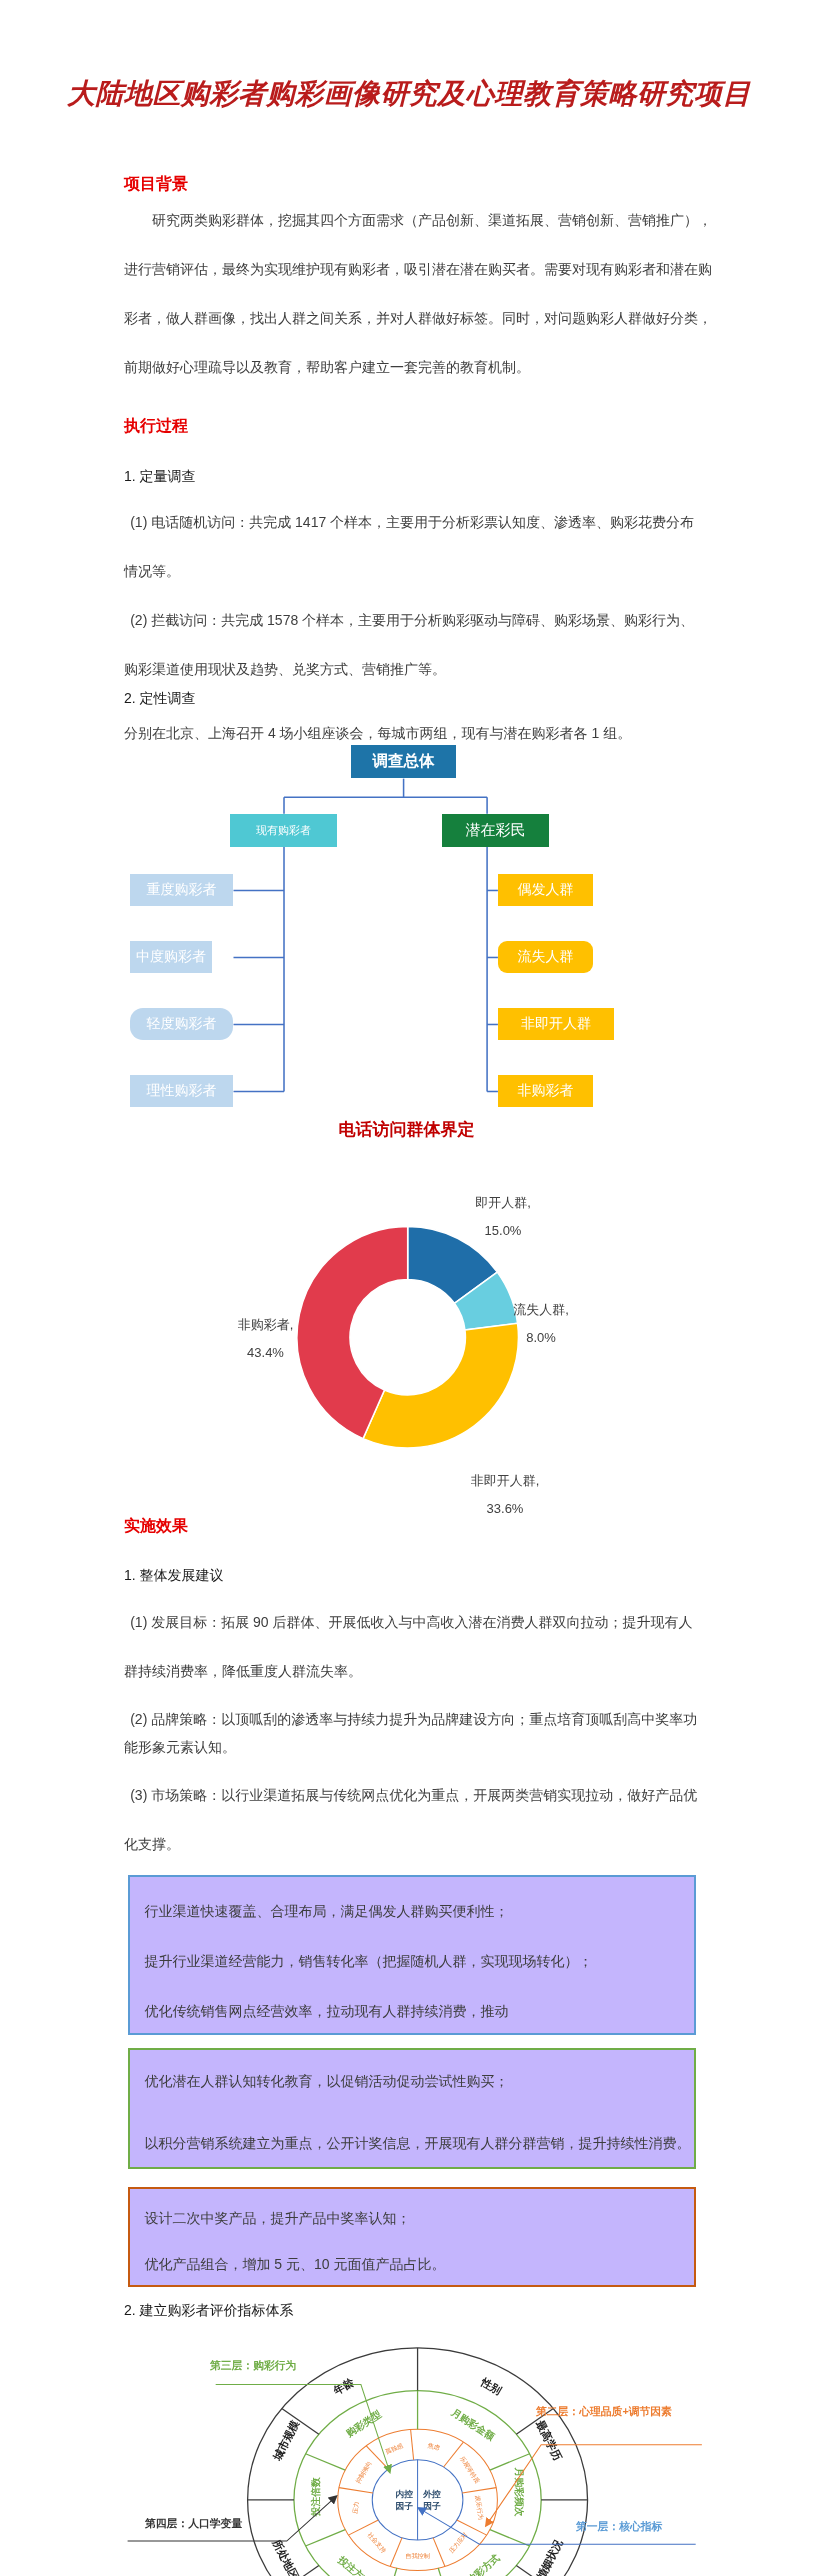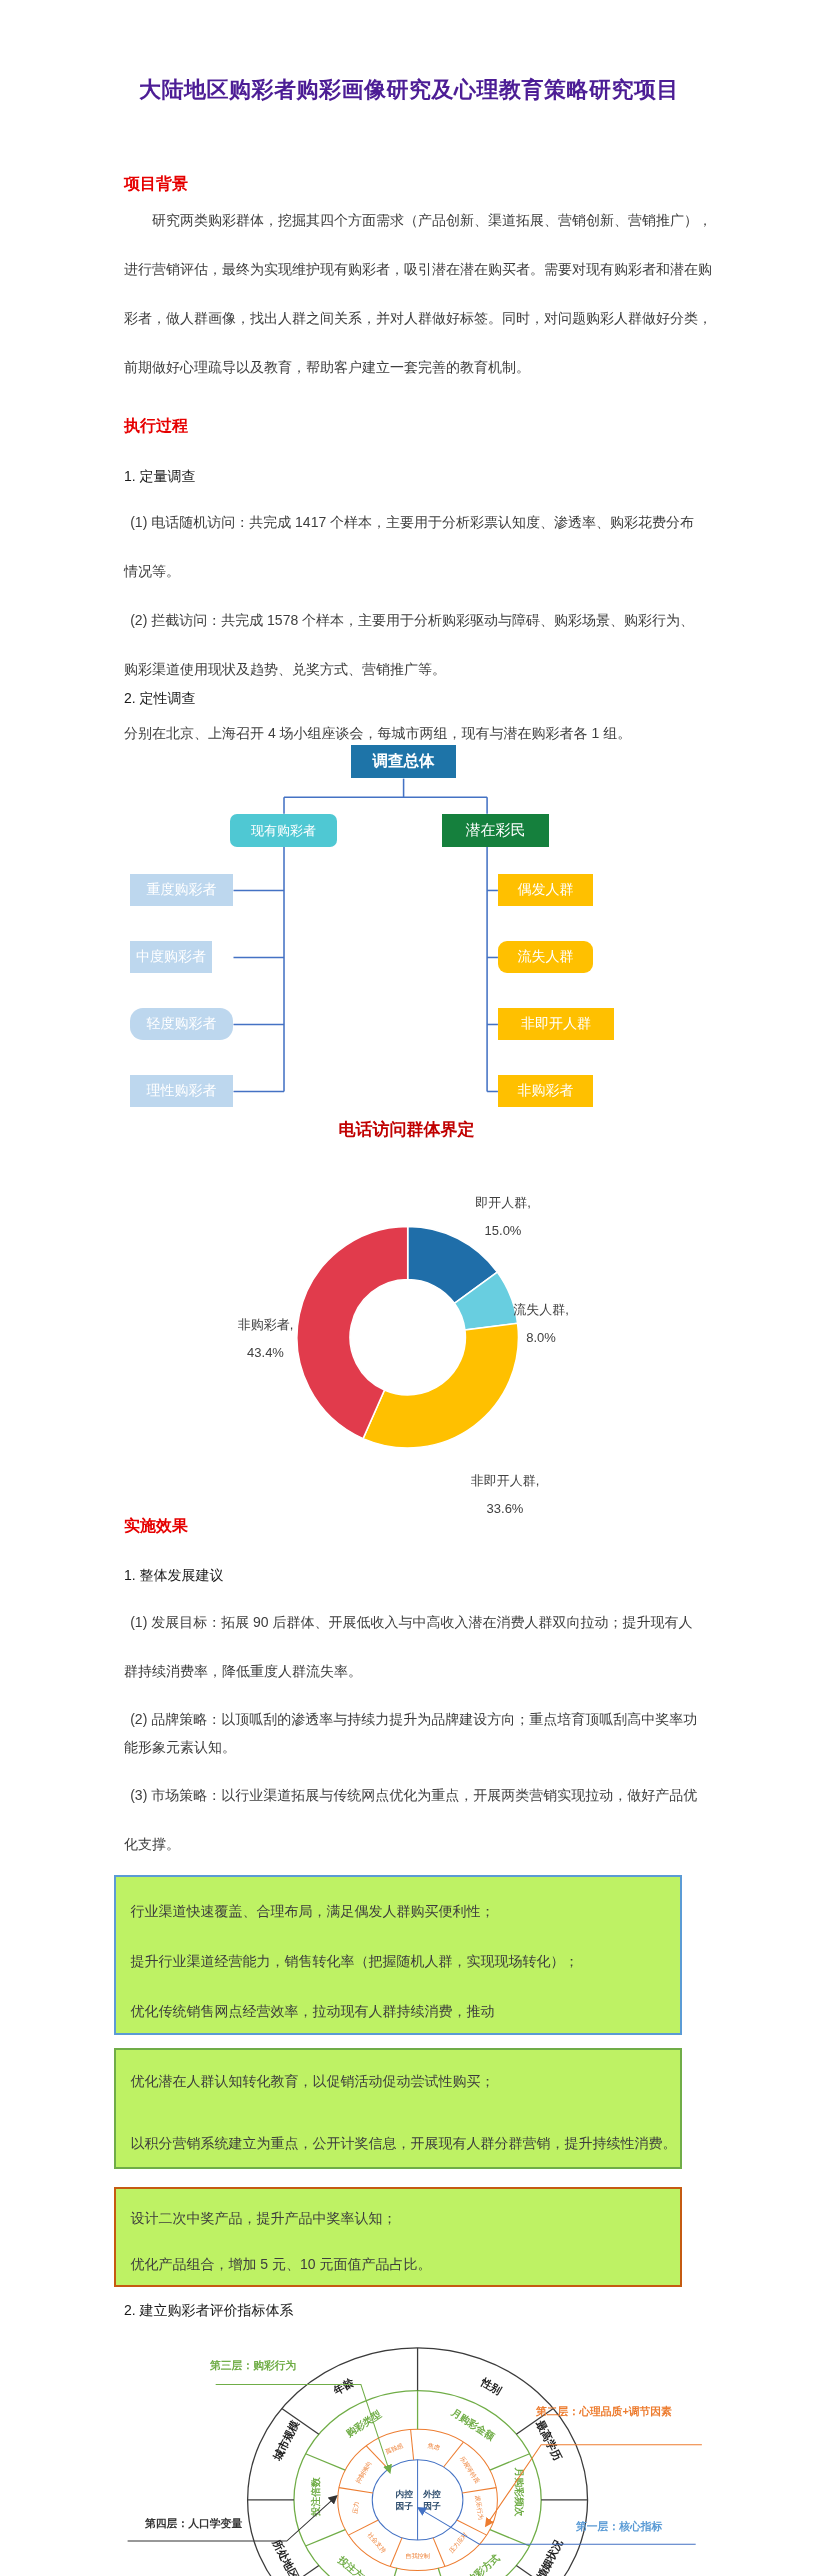--- a/index.html
+++ b/index.html
@@ -1,36 +1,36 @@
 <!DOCTYPE html>
 <html style="font-size:8.2px"><head>
 <meta charset="utf-8">
 <style>
   html,body{margin:0;padding:0;background:#888;}
   .canvas{position:relative;width:818px;height:3117px;background:#ffffff;overflow:hidden;
           font-family:"Liberation Sans","DejaVu Sans",sans-serif;}
   .abs{position:absolute;}
   .doc-title{position:absolute;top:75px;left:0;width:818px;text-align:center;
-             font-size:22px;font-weight:bold;color:#4c1d95;letter-spacing:0.5px;white-space:nowrap;}
+             font-size:28px;font-weight:bold;color:#b91c1c;letter-spacing:0.5px;white-space:nowrap;font-style:italic;}
   .sec-head{position:absolute;left:124px;font-size:16px;font-weight:bold;color:#e60000;white-space:nowrap;}
   .num-item{position:absolute;left:124px;font-size:14px;color:#1a1a1a;white-space:nowrap;}
   .bline{position:absolute;left:124px;font-size:14px;color:#3d3d3d;white-space:nowrap;}
   .indent1{padding-left:28px;}
   .pnum{padding-left:6.2px;}
   .node{position:absolute;display:flex;align-items:center;justify-content:center;
         color:#ffffff;white-space:nowrap;}
   .node-root{background:#1E74A8;font-size:15.5px;font-weight:bold;}
-  .node-l1a{background:#4FC8D3;font-size:13px;border-radius:7px;}
+  .node-l1a{background:#4FC8D3;font-size:11px;}
   .node-l1b{background:#15803d;font-size:15px;}
   .node-l2a{background:#BDD7EE;font-size:14px;}
   .node-l2b{background:#FFC000;font-size:14px;}
   .chart-title{position:absolute;top:1118px;left:216px;width:381px;text-align:center;
                font-size:17px;font-weight:bold;color:#C00000;white-space:nowrap;}
   .dlabel{position:absolute;text-align:center;color:#404040;font-size:13px;line-height:28px;white-space:nowrap;}
-  .obox{position:absolute;left:114px;width:568px;box-sizing:border-box;background:#bef264;}
+  .obox{position:absolute;left:128px;width:568px;box-sizing:border-box;background:#c4b5fd;}
   .obox-blue{border:2.1px solid #5B9BD5;}
   .obox-green{border:2.1px solid #70AD47;}
   .obox-orange{border:2.1px solid #C55A11;}
   .obox .oline{position:absolute;left:14.4px;font-size:14px;color:#3d3d3d;white-space:nowrap;}
   .callout{position:absolute;font-size:10.8px;white-space:nowrap;font-weight:bold;}
 </style>
 </head>
 <body>
 
 <div class="canvas">

